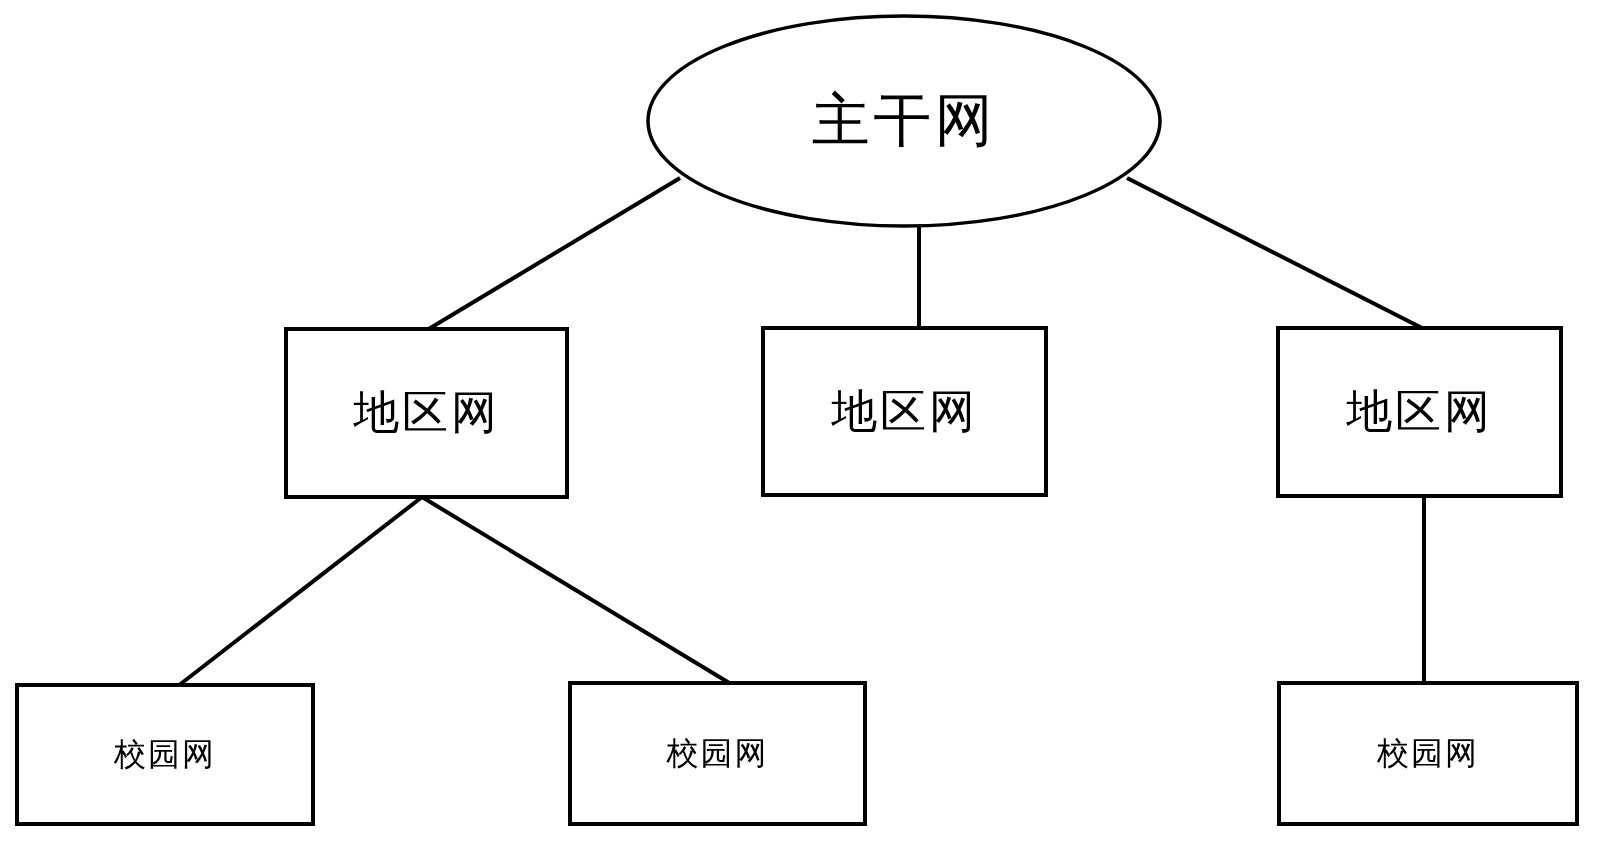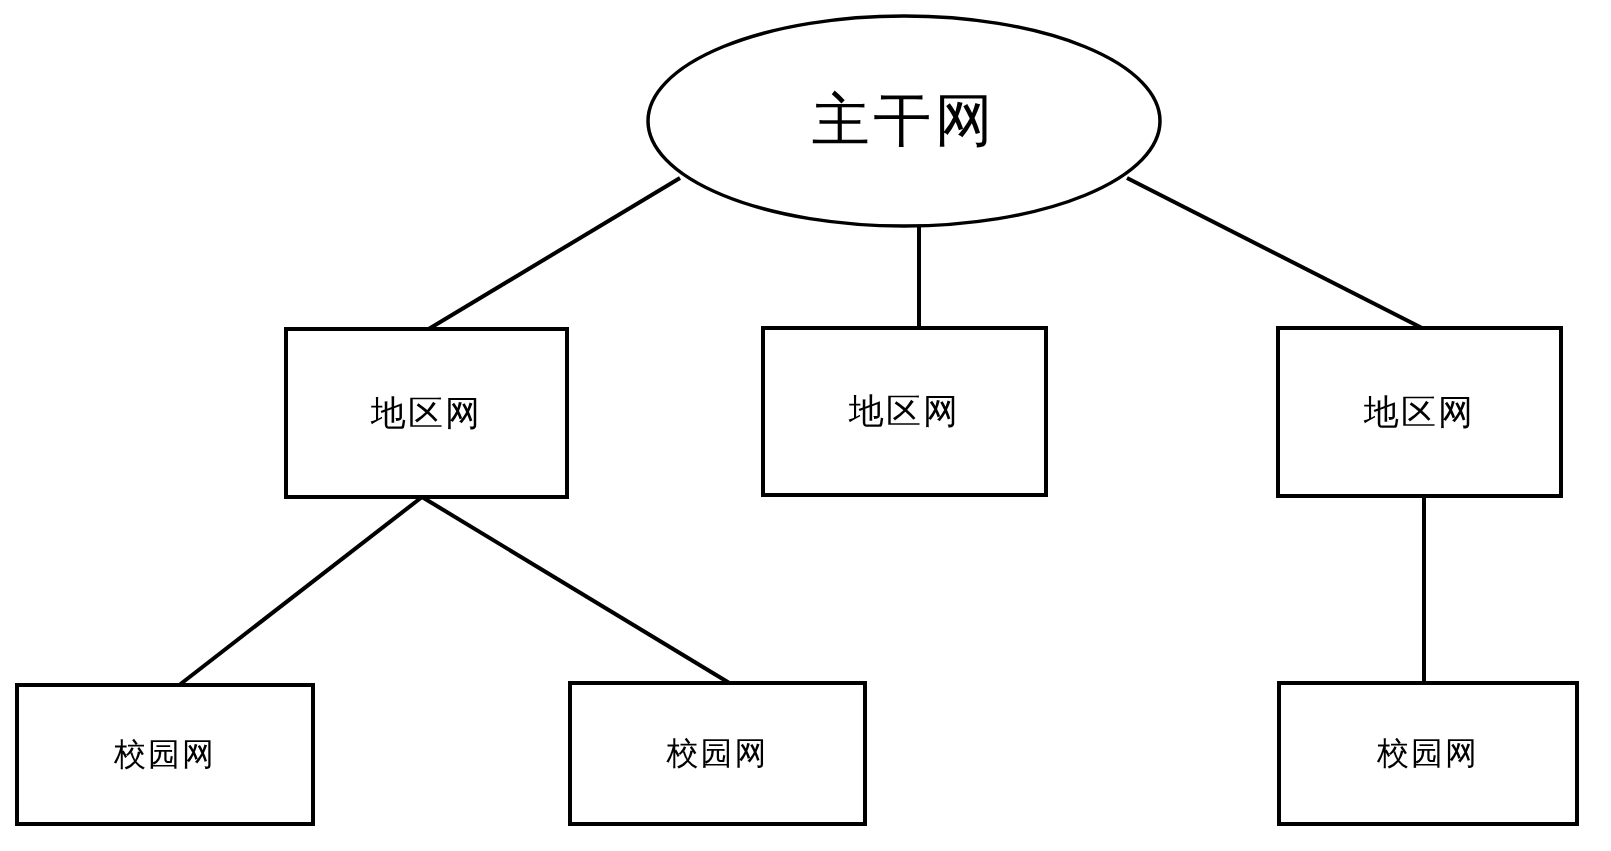--- a/index.html
+++ b/index.html
@@ -51,21 +51,21 @@
     font-weight: 400;
     color: #000000;
     letter-spacing: 0.06em;
     white-space: nowrap;
     pointer-events: none;
   }
   .label-root {
     font-size: 58px;
   }
   .label-region {
-    font-size: 35px;
+    font-size: 46px;
   }
   .label-campus {
     font-size: 32px;
   }
 </style>
 </head>
 <body>
 
 <div id="diagram-root">
 

